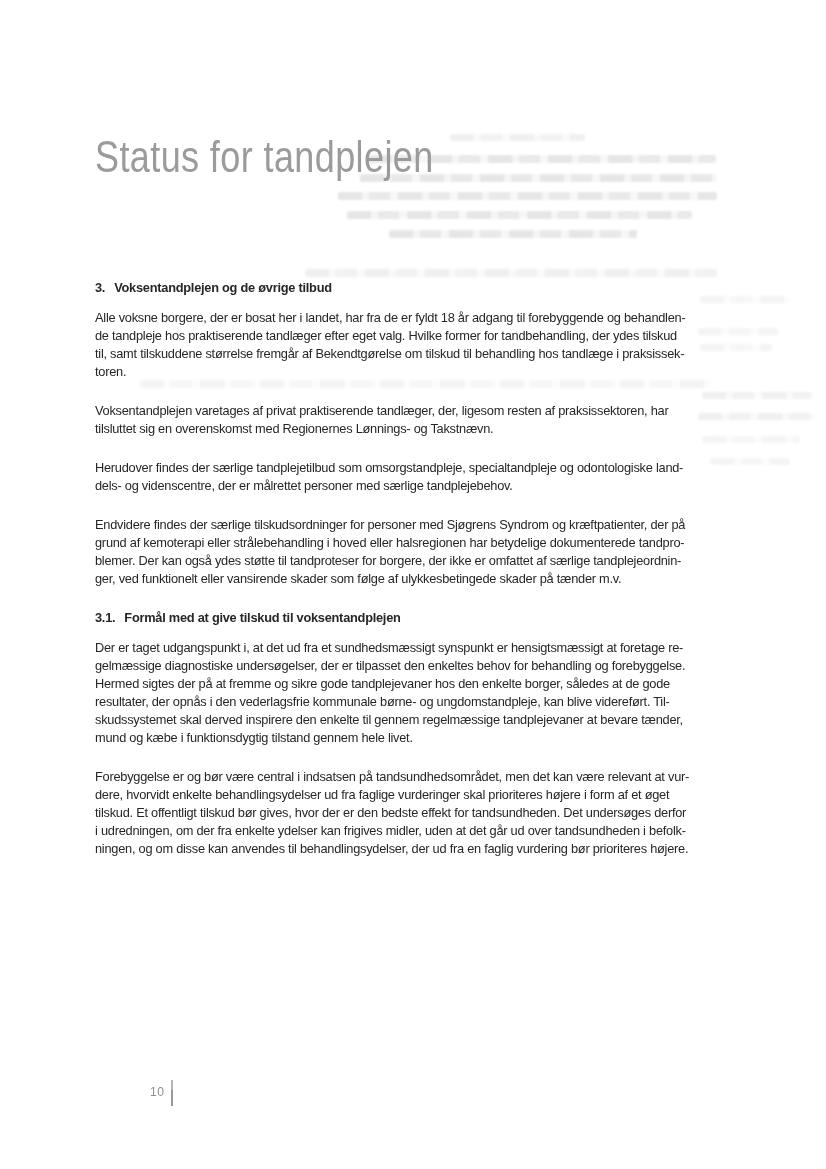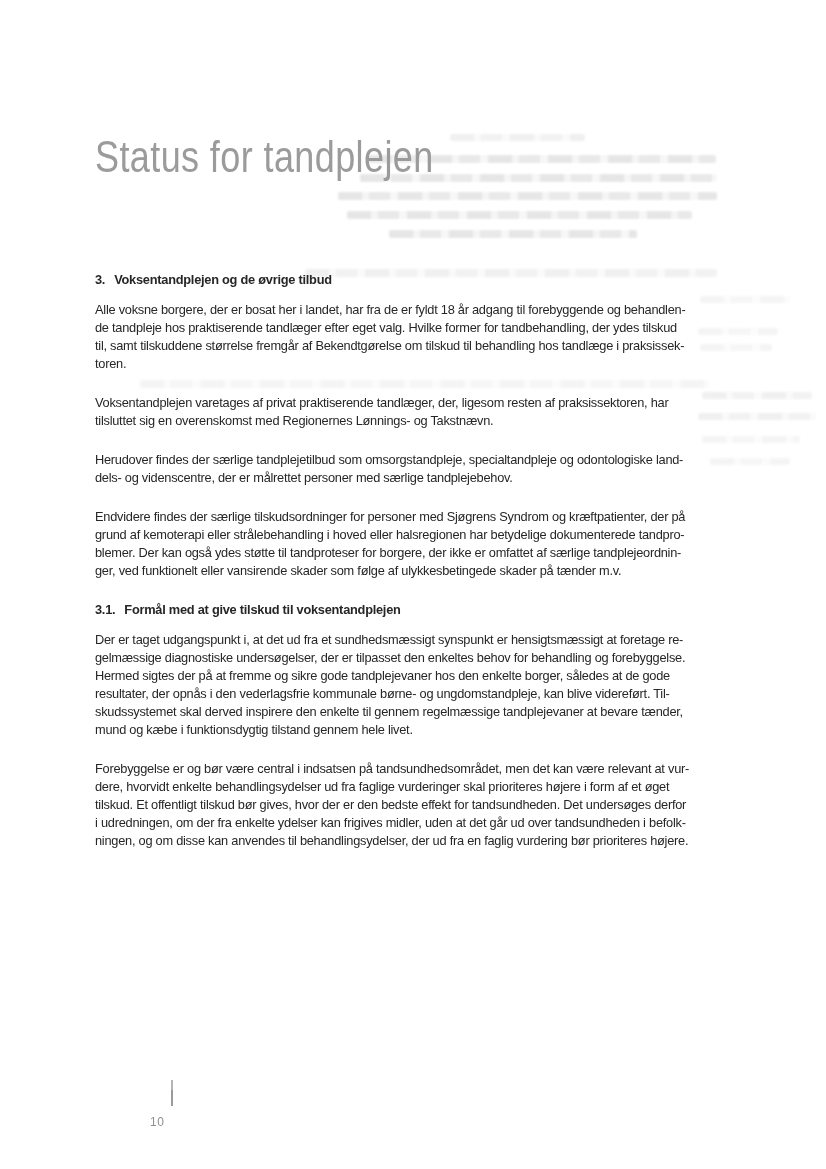--- a/index.html
+++ b/index.html
@@ -30,21 +30,21 @@
     letter-spacing: 0.5px;
     white-space: pre;
     transform: scaleX(0.80);
     transform-origin: left top;
   }
 
   
   .content {
     position: absolute;
     left: 95px;
-    top: 271px;
+    top: 279px;
     width: 640px;
     font-size: 12.8px;
     line-height: 18px;
     letter-spacing: -0.25px;
     color: #262626;
   }
   .content h2 {
     font-size: 12.8px;
     line-height: 18px;
     font-weight: 700;
@@ -77,21 +77,21 @@
     filter: blur(1.1px);
     opacity: 0.85;
   }
   .ghost-line.faint { opacity: 0.5; }
   .ghost-line.very-faint { opacity: 0.35; }
 
   
   .page-number {
     position: absolute;
     left: 150px;
-    top: 1115px;
+    top: 1085px;
     font-size: 12px;
     letter-spacing: 0.5px;
     color: #8f8f8f;
   }
   .footer-rule {
     position: absolute;
     left: 171px;
     top: 1080px;
     width: 1.5px;
     height: 26px;

